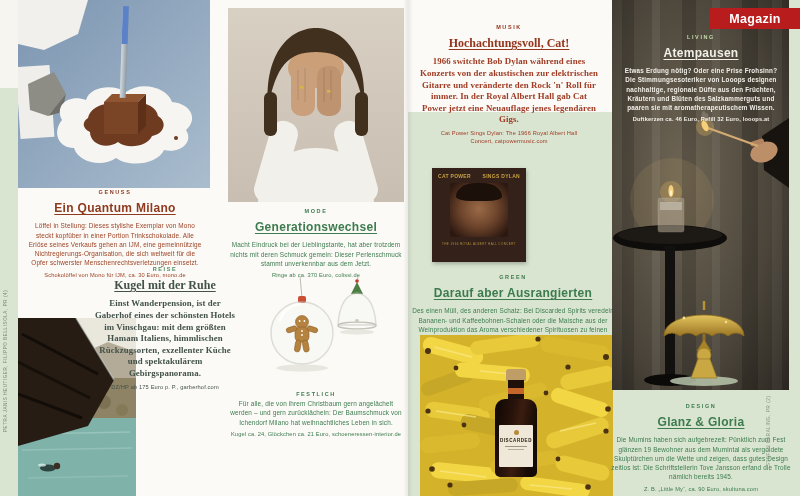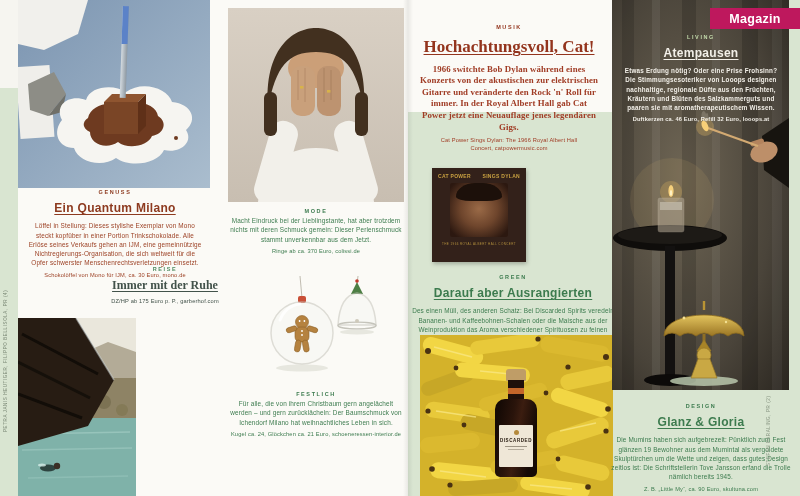--- a/index.html
+++ b/index.html
@@ -34,29 +34,29 @@
   .c-red{color:#9d4226;} .c-redk{color:#8d3a1f;}
   .c-green{color:#3c7b4e;}
   .c-slate{color:#42524a;} .c-slatek{color:#4c8a5e;}
   .c-musik{color:#a03c25;} .c-musikh{color:#93341d;}
   .c-white{color:#f2efe8;} .c-lgreen{color:#c3daab;}
   .genuss-block{left:26px;top:189px;width:178px;}
   .reise-block{left:92px;top:266px;width:146px;z-index:6;}
   .mode-block{left:230px;top:208px;width:172px;}
   .festlich-block{left:230px;top:391px;width:172px;}
   .musik-block{left:420px;top:24px;width:178px;z-index:6;}
-  .musik-block .headline{font-size:17px;}
+  .musik-block .headline{font-size:12px;}
   .reise-block .headline{font-size:12px;}
   .green-block{left:412px;top:274px;width:202px;}
   .living-block{left:620px;top:34px;width:162px;z-index:6;}
   .living-block .body-txt{font-size:6.3px;font-weight:bold;letter-spacing:0.2px;}
   .living-block .caption{font-weight:bold;}
   .design-block{left:610px;top:403px;width:182px;}
   
-  .magazin-tab{left:710px;top:8px;width:90px;height:21px;background:#be185d;color:#ffffff;
+  .magazin-tab{left:710px;top:8px;width:90px;height:21px;background:#b91c1c;color:#ffffff;
     display:flex;align-items:center;justify-content:center;font-weight:bold;font-size:12.5px;
     letter-spacing:0.3px;z-index:8;}
   
   .album{left:432px;top:168px;width:94px;height:94px;background:#33211a;
     box-shadow:1px 2px 4px rgba(0,0,0,0.25);z-index:5;}
   .album-row{display:flex;justify-content:space-between;padding:5px 6px 0;}
   .album-row span{font-size:5px;font-weight:bold;color:#c8a041;letter-spacing:0.3px;}
   .album-face{position:relative;margin:4px auto 0;width:58px;height:54px;border-radius:2px;
     background:radial-gradient(ellipse at 50% 48%, #9a6a47 0%, #6e452c 45%, #2c1810 88%);overflow:hidden;}
   .album-hair{position:absolute;left:6px;top:0;width:46px;height:18px;
@@ -124,21 +124,22 @@
 
   <section class="abs block genuss-block">
     <div class="kicker c-redk">GENUSS</div>
     <h2 class="headline hl-sans c-redk">Ein Quantum Milano</h2>
     <p class="body-txt c-red">Löffel in Stellung: Dieses stylishe Exemplar von Mono steckt kopfüber in einer Portion Trinkschokolade. Alle Erlöse seines Verkaufs gehen an IJM, eine gemeinnützige Nichtregierungs-Organisation, die sich weltweit für die Opfer schwerster Menschenrechtsverletzungen einsetzt.</p>
     <p class="caption c-red">Schokolöffel von Mono für IJM, ca. 30 Euro, mono.de</p>
   </section>
 
   <section class="abs block reise-block">
     <div class="kicker c-slatek">REISE</div>
-    <h2 class="headline hl-serif c-slate">Immer mit der Ruhe</h2>
+    <h2 class="headline hl-serif c-slate">Kugel mit der Ruhe</h2>
+    <p class="body-txt body-serif c-slate">Einst Wanderpension, ist der Gaberhof eines der schönsten Hotels im Vinschgau: mit dem größten Hamam Italiens, himmlischen Rückzugsorten, exzellenter Küche und spektakulärem Gebirgspanorama.</p>
     <p class="caption c-slate">DZ/HP ab 175 Euro p. P., garberhof.com</p>
   </section>
 
   <svg class="abs pool-photo" viewBox="0 0 118 178">
     <rect width="118" height="178" fill="#eae7dc"></rect>
     <polygon points="0,40 28,26 58,38 90,24 118,34 118,72 0,72" fill="#b3ab97"></polygon>
     <rect y="60" width="118" height="44" fill="#8e8365"></rect>
     <circle cx="86" cy="84" r="7" fill="#6f6747" opacity="0.6"></circle>
     <circle cx="104" cy="92" r="6" fill="#7d744f" opacity="0.6"></circle>
     <circle cx="70" cy="96" r="5" fill="#6a6244" opacity="0.6"></circle>
@@ -178,20 +179,21 @@
       <line x1="77" y1="60" x2="77" y2="94" stroke="#a87f5e" stroke-width="1" opacity="0.6"></line>
       <line x1="96" y1="60" x2="96" y2="94" stroke="#9d7655" stroke-width="1" opacity="0.6"></line>
       <line x1="103" y1="62" x2="103" y2="92" stroke="#9d7655" stroke-width="1" opacity="0.6"></line>
       <rect x="72" y="78" width="3.4" height="2.6" fill="#d8b34a"></rect>
       <rect x="99" y="82" width="3.4" height="2.6" fill="#d8b34a"></rect>
     </g>
   </svg>
 
   <section class="abs block mode-block">
     <div class="kicker c-green">MODE</div>
+    <h2 class="headline hl-sans c-green">Generationswechsel</h2>
     <p class="body-txt c-green">Macht Eindruck bei der Lieblingstante, hat aber trotzdem nichts mit deren Schmuck gemein: Dieser Perlenschmuck stammt unverkennbar aus dem Jetzt.</p>
     <p class="caption c-green">Ringe ab ca. 370 Euro, colissi.de</p>
   </section>
 
   <svg class="abs ornaments" viewBox="0 0 160 112">
     <line x1="60" y1="0" x2="62" y2="22" stroke="#b9b4a8" stroke-width="0.9"></line>
     <line x1="118" y1="0" x2="117" y2="8" stroke="#b9b4a8" stroke-width="0.9"></line>
     <ellipse cx="62" cy="92" rx="26" ry="3.5" fill="#e7e7df"></ellipse>
     <ellipse cx="117" cy="56" rx="17" ry="2.6" fill="#e7e7df"></ellipse>
     <g>

